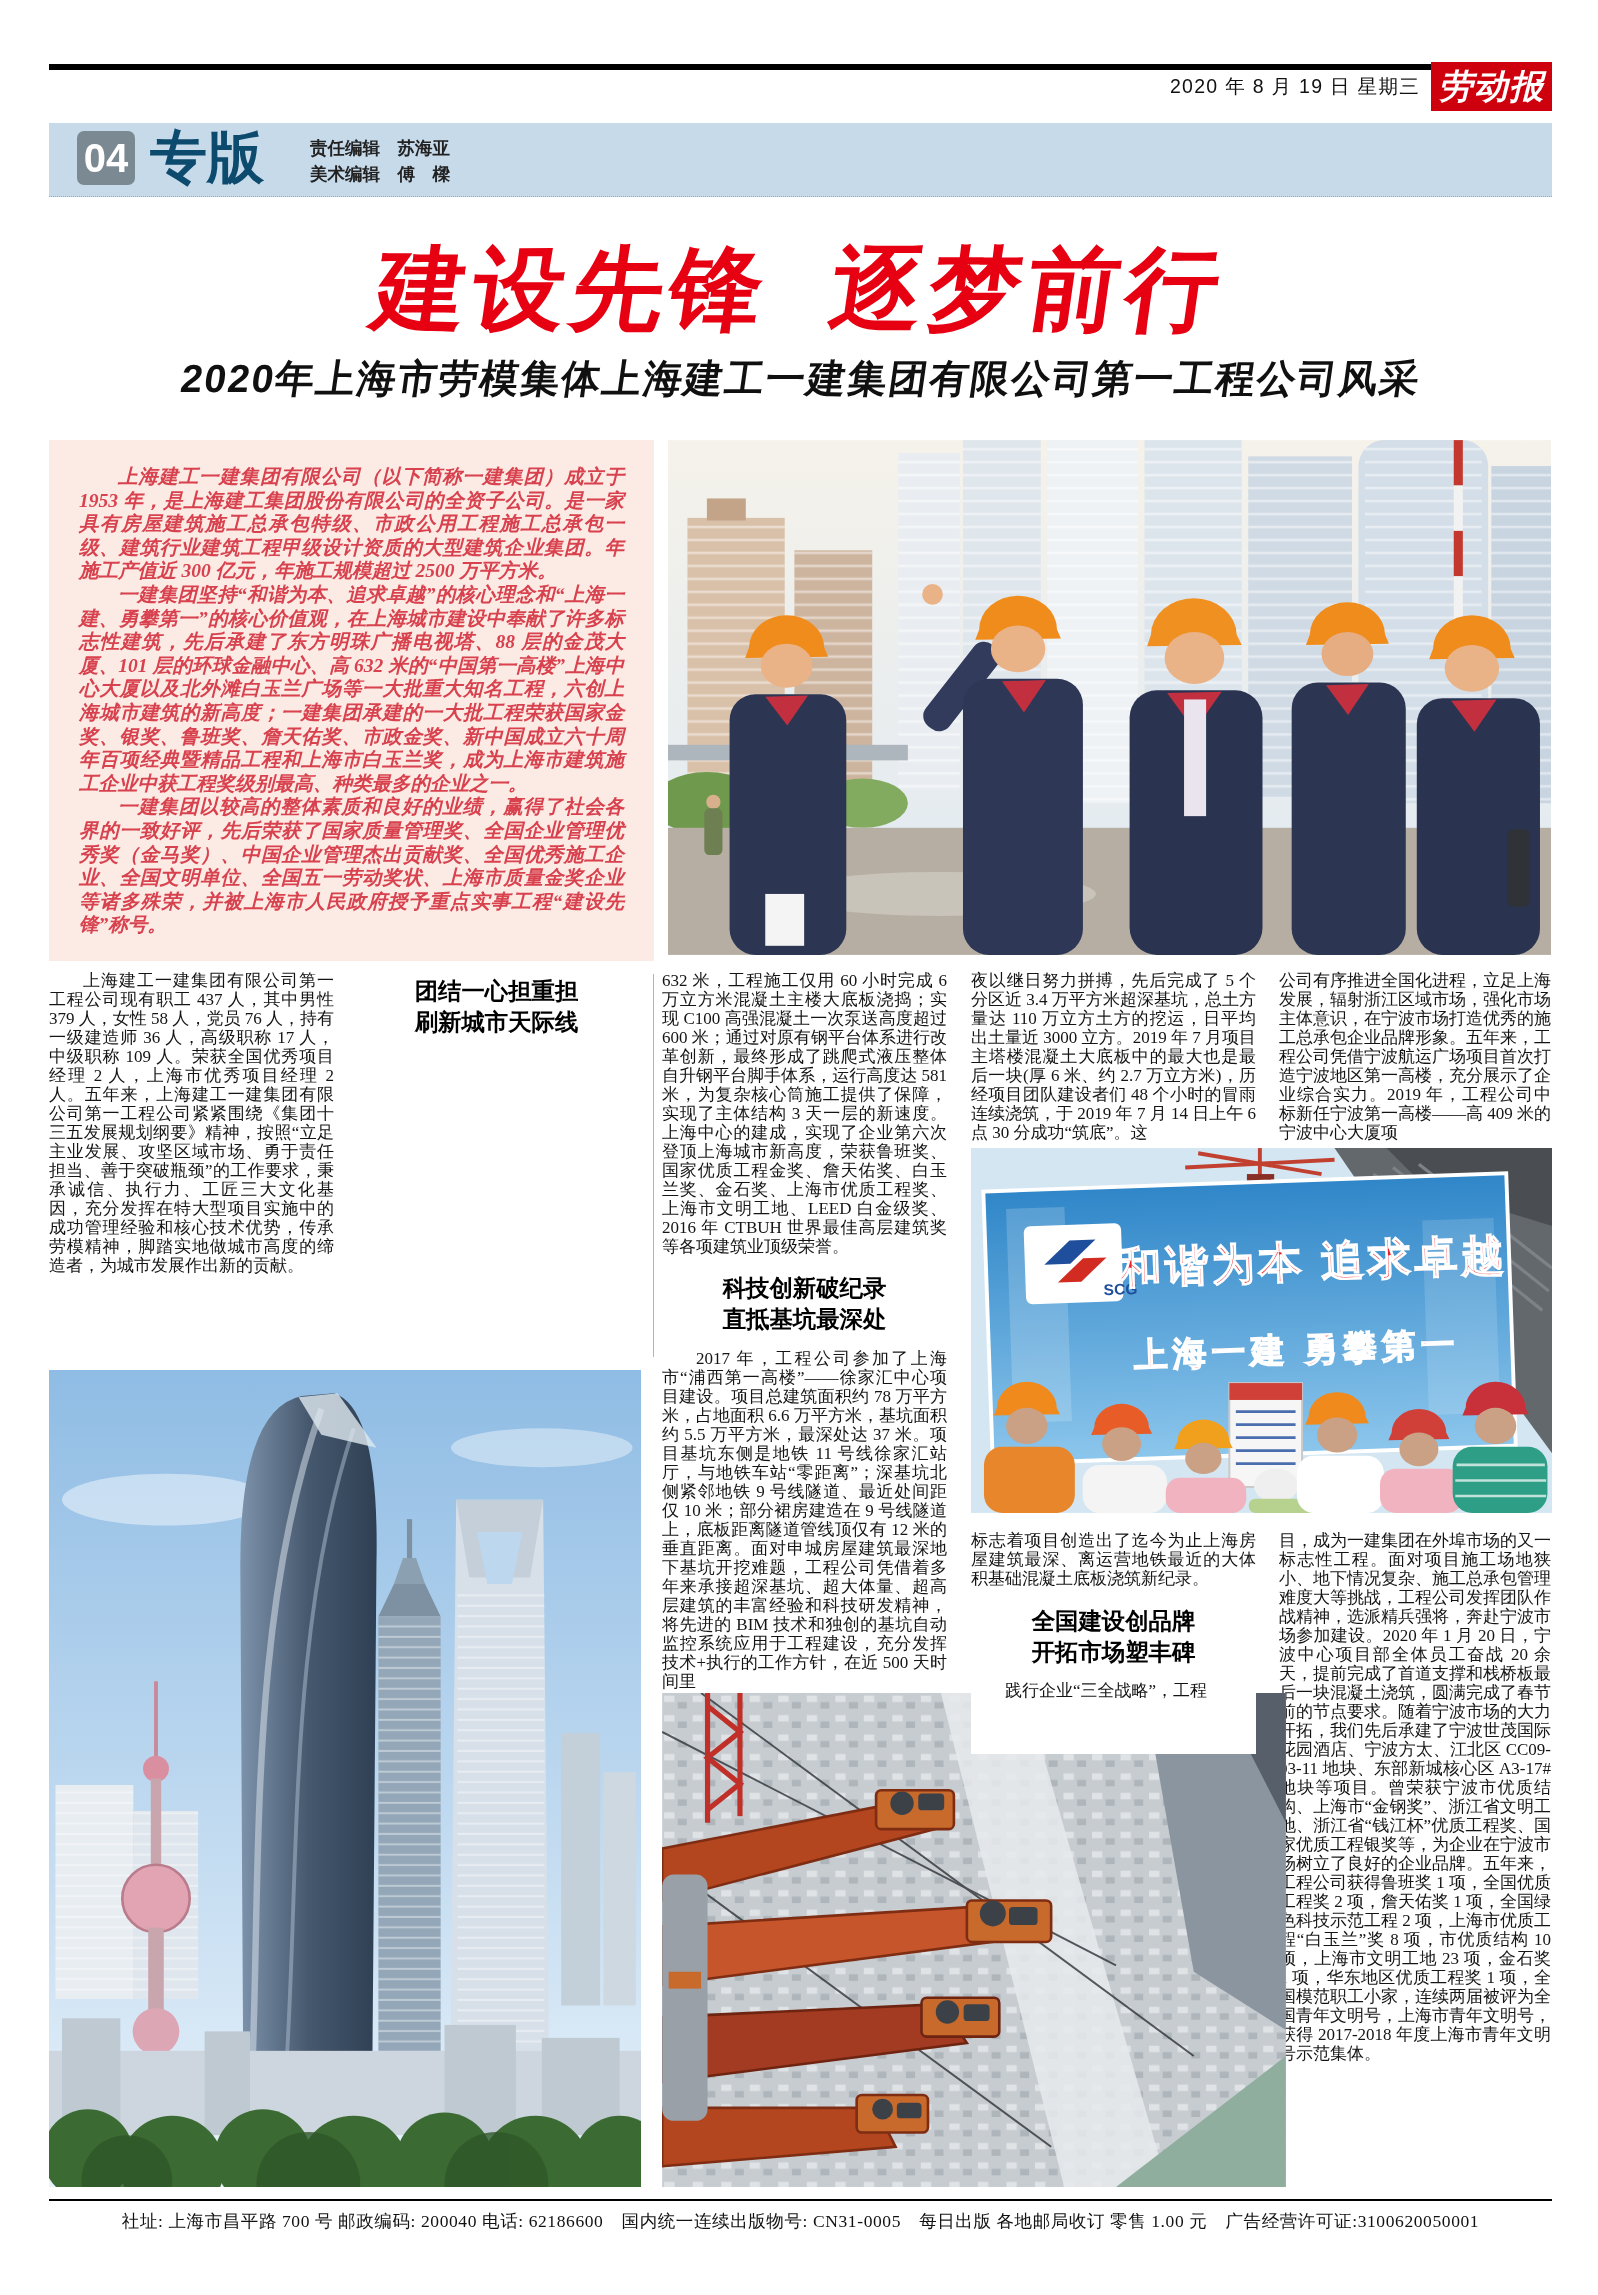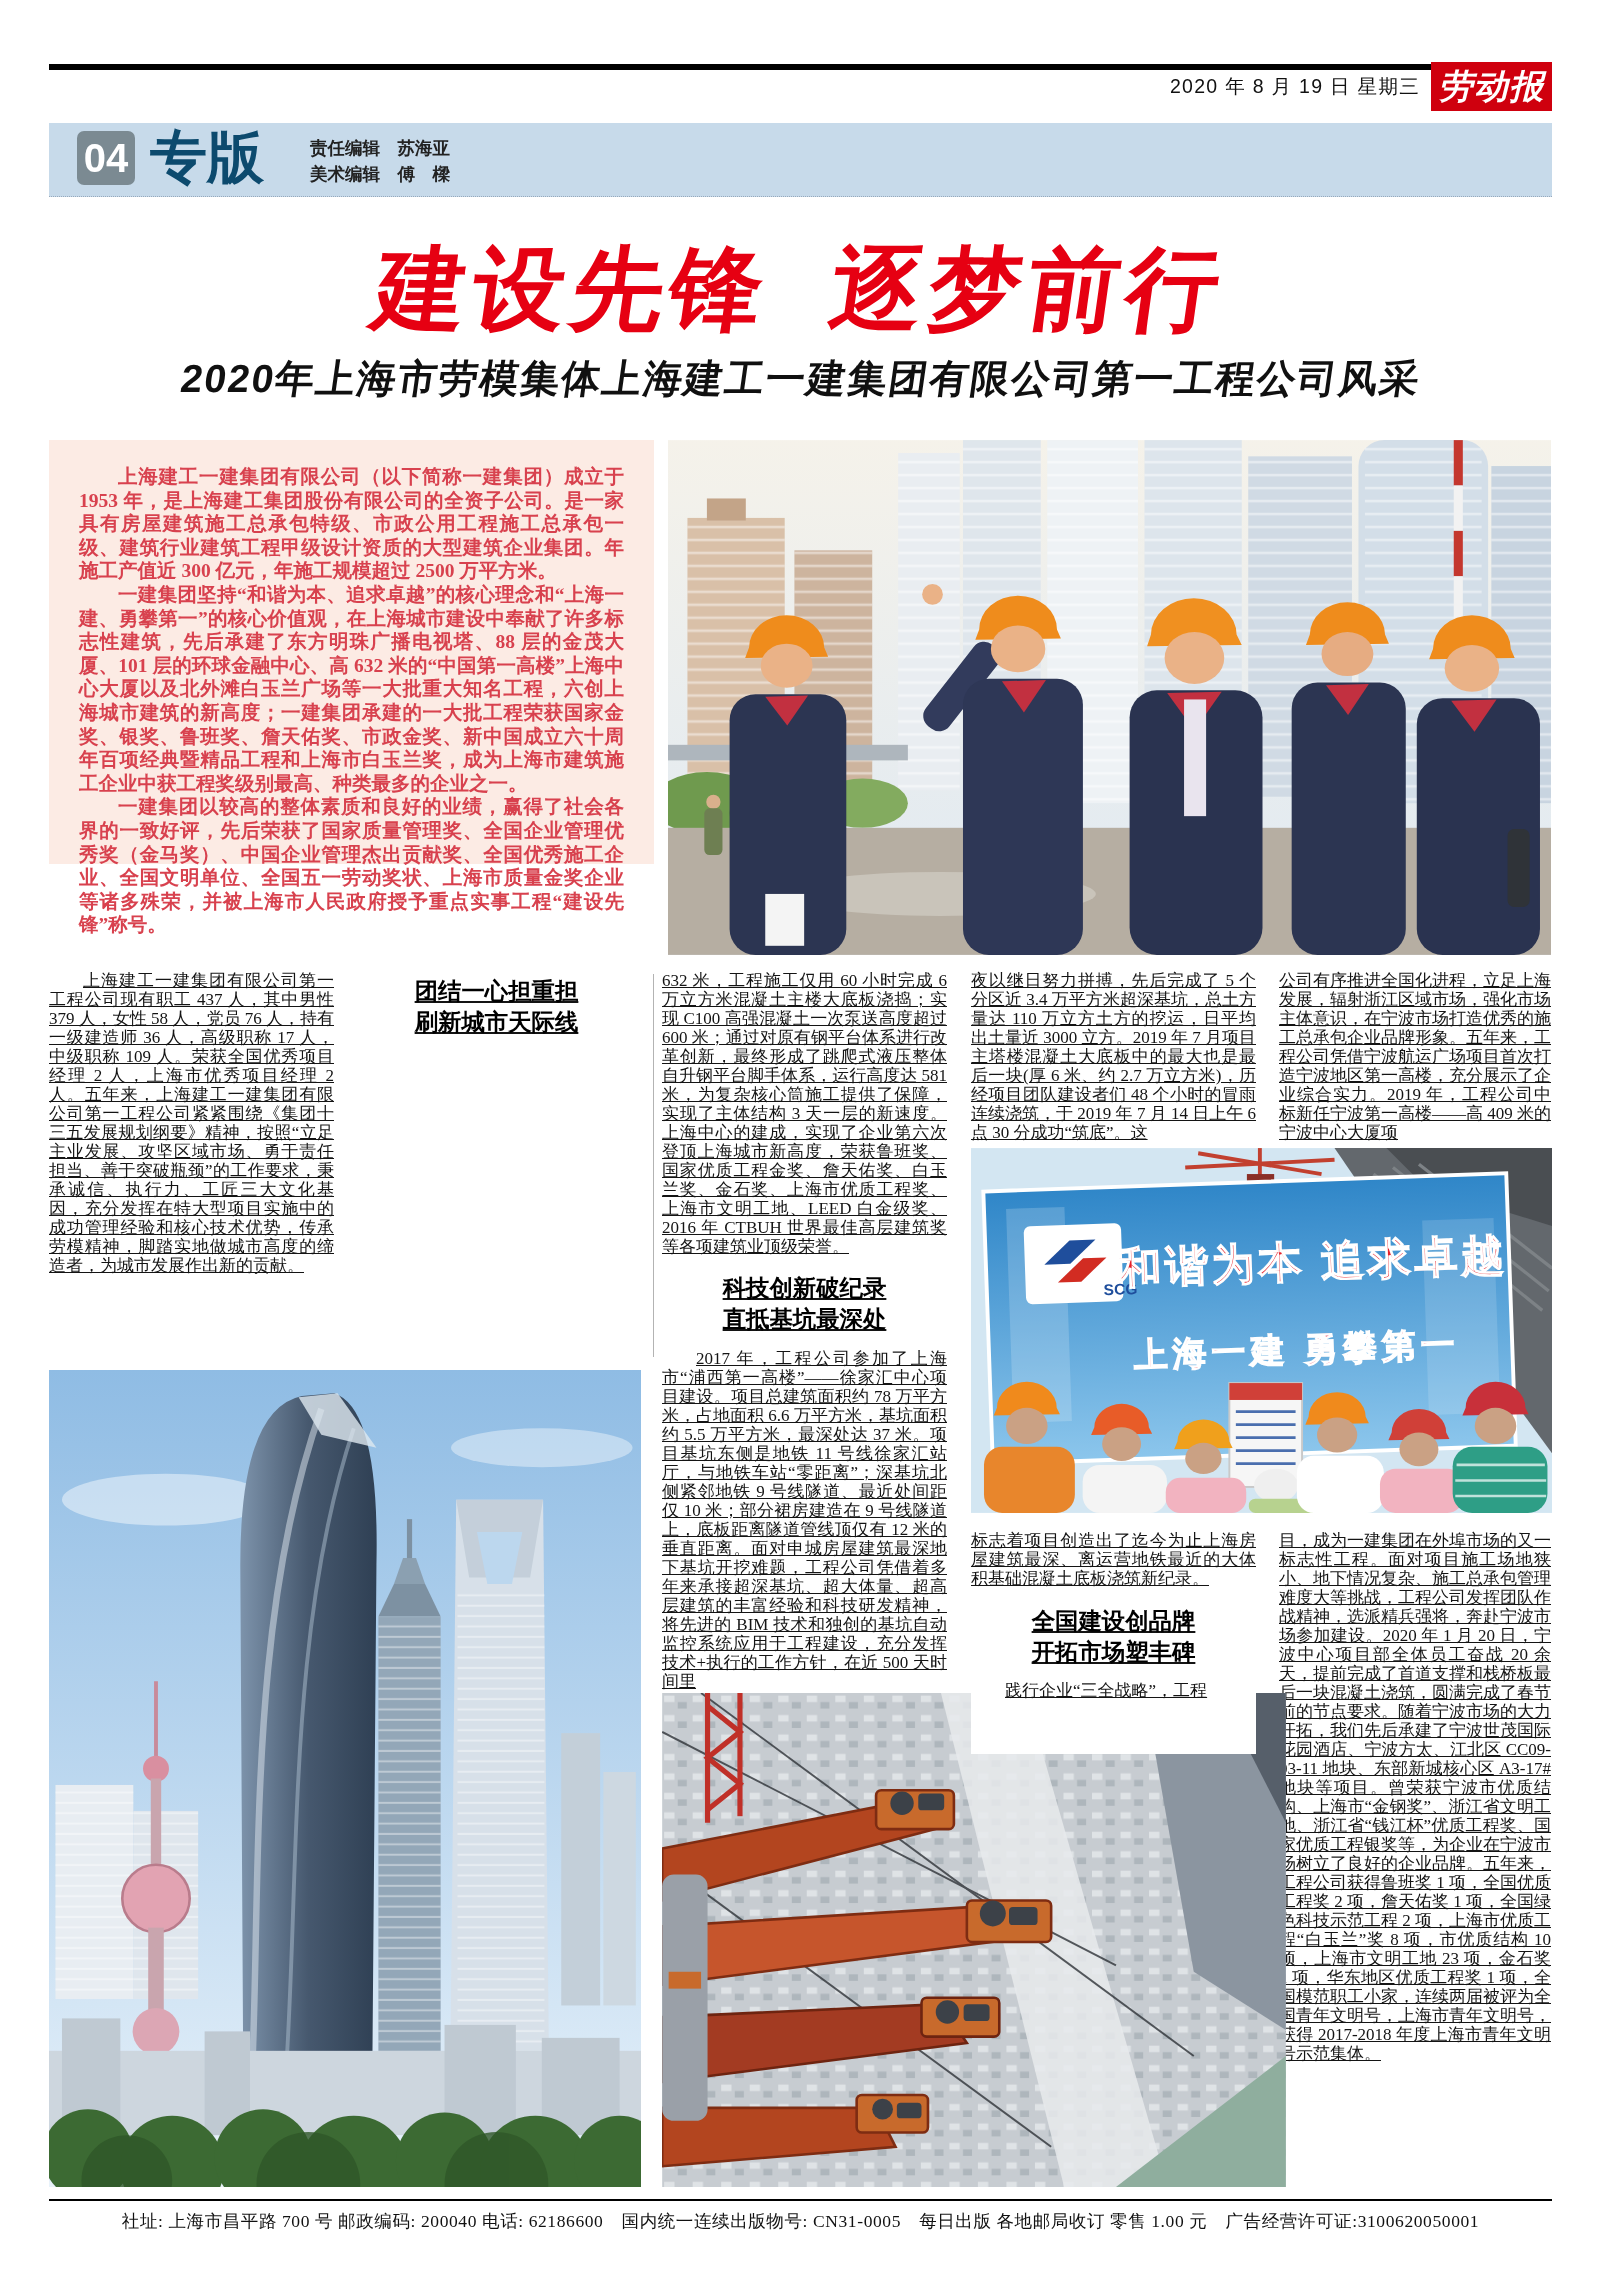--- a/index.html
+++ b/index.html
@@ -30,21 +30,21 @@
   .subheadline span{display:inline-block;transform:skewX(-8deg);color:#101010;
         font-family:"Liberation Sans","DejaVu Sans",sans-serif;font-weight:bold;
         font-size:39px;letter-spacing:1.9px;white-space:nowrap;}
 
   
   .introbox{background:#fcebe4;box-sizing:border-box;padding:25px 30px;color:#d8414e;}
   .introbox p{margin:0;text-indent:2em;font-size:19.5px;line-height:23.6px;font-weight:bold;
         text-align:justify;}
 
   
-  .bodycol{width:285px;font-size:17px;line-height:19px;color:#141414;text-align:justify;text-decoration:underline;}
+  .bodycol{width:285px;font-size:17px;line-height:19px;color:#141414;text-align:justify;}
   .bodycol p{margin:0;}
   .bodycol p.ind{text-indent:2em;}
   .colhead{font-family:"Liberation Sans","DejaVu Sans",sans-serif;font-weight:bold;
         font-size:23.4px;line-height:31px;color:#000;text-align:center;}
   .colrule{background:#b3b3b3;}
 
   
   .footrule{background:#000;}
   .footer{width:1503px;text-align:center;font-size:17.5px;color:#111;letter-spacing:0.6px;}
 
@@ -67,21 +67,21 @@
     <div>美术编辑　傅　樑</div>
   </div>
 
   <div class="abs headline" style="left:49px;top:228px;">
     <span>建设先锋 逐梦前行</span>
   </div>
   <div class="abs subheadline" style="left:49px;top:352px;">
     <span>2020年上海市劳模集体上海建工一建集团有限公司第一工程公司风采</span>
   </div>
 
-  <div class="abs introbox" style="left:49px;top:440px;width:605px;height:424px;">
+  <div class="abs introbox" style="left:49px;top:440px;width:605px;height:521px;font-style:italic;">
     <p>上海建工一建集团有限公司（以下简称一建集团）成立于 1953 年，是上海建工集团股份有限公司的全资子公司。是一家具有房屋建筑施工总承包特级、市政公用工程施工总承包一级、建筑行业建筑工程甲级设计资质的大型建筑企业集团。年施工产值近 300 亿元，年施工规模超过 2500 万平方米。</p>
     <p>一建集团坚持“和谐为本、追求卓越”的核心理念和“上海一建、勇攀第一”的核心价值观，在上海城市建设中奉献了许多标志性建筑，先后承建了东方明珠广播电视塔、88 层的金茂大厦、101 层的环球金融中心、高 632 米的“中国第一高楼”上海中心大厦以及北外滩白玉兰广场等一大批重大知名工程，六创上海城市建筑的新高度；一建集团承建的一大批工程荣获国家金奖、银奖、鲁班奖、詹天佑奖、市政金奖、新中国成立六十周年百项经典暨精品工程和上海市白玉兰奖，成为上海市建筑施工企业中获工程奖级别最高、种类最多的企业之一。</p>
     <p>一建集团以较高的整体素质和良好的业绩，赢得了社会各界的一致好评，先后荣获了国家质量管理奖、全国企业管理优秀奖（金马奖）、中国企业管理杰出贡献奖、全国优秀施工企业、全国文明单位、全国五一劳动奖状、上海市质量金奖企业等诸多殊荣，并被上海市人民政府授予重点实事工程“建设先锋”称号。</p>
   </div>
 
   <div class="abs" style="left:668px;top:440px;width:883px;height:515px;">
     <svg width="883" height="515" viewBox="0 0 1362 794">
       <defs>
         <linearGradient id="skyA" x1="0" y1="0" x2="0" y2="1">
           <stop offset="0" stop-color="#f5f2ea"></stop>

